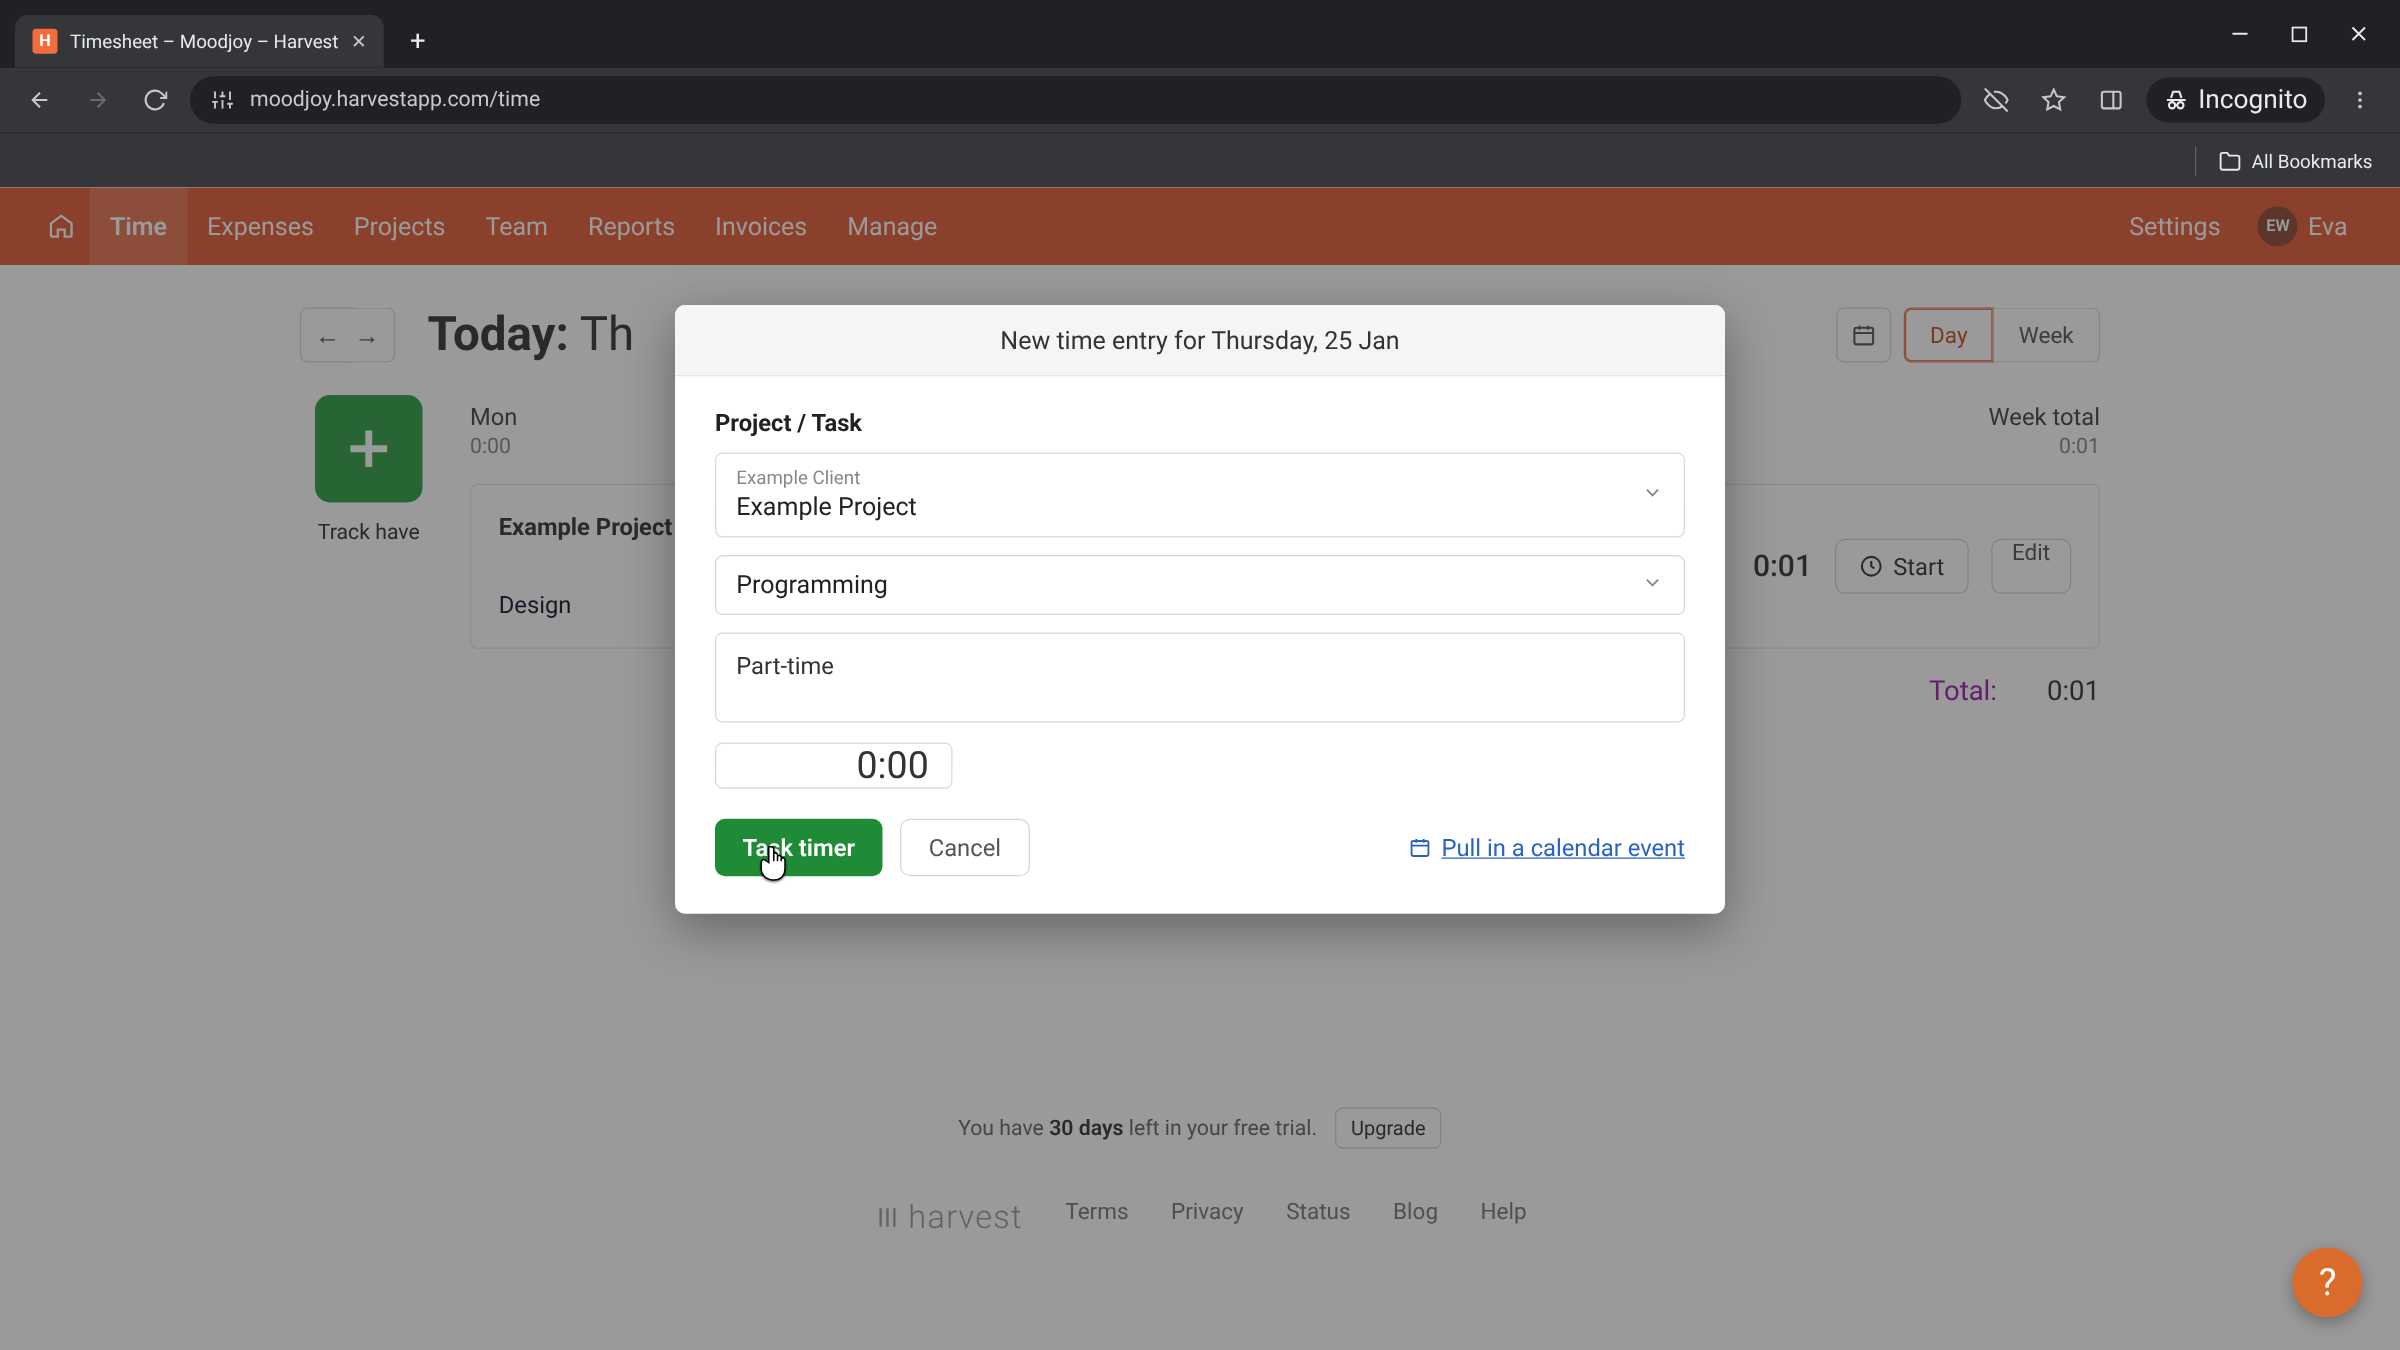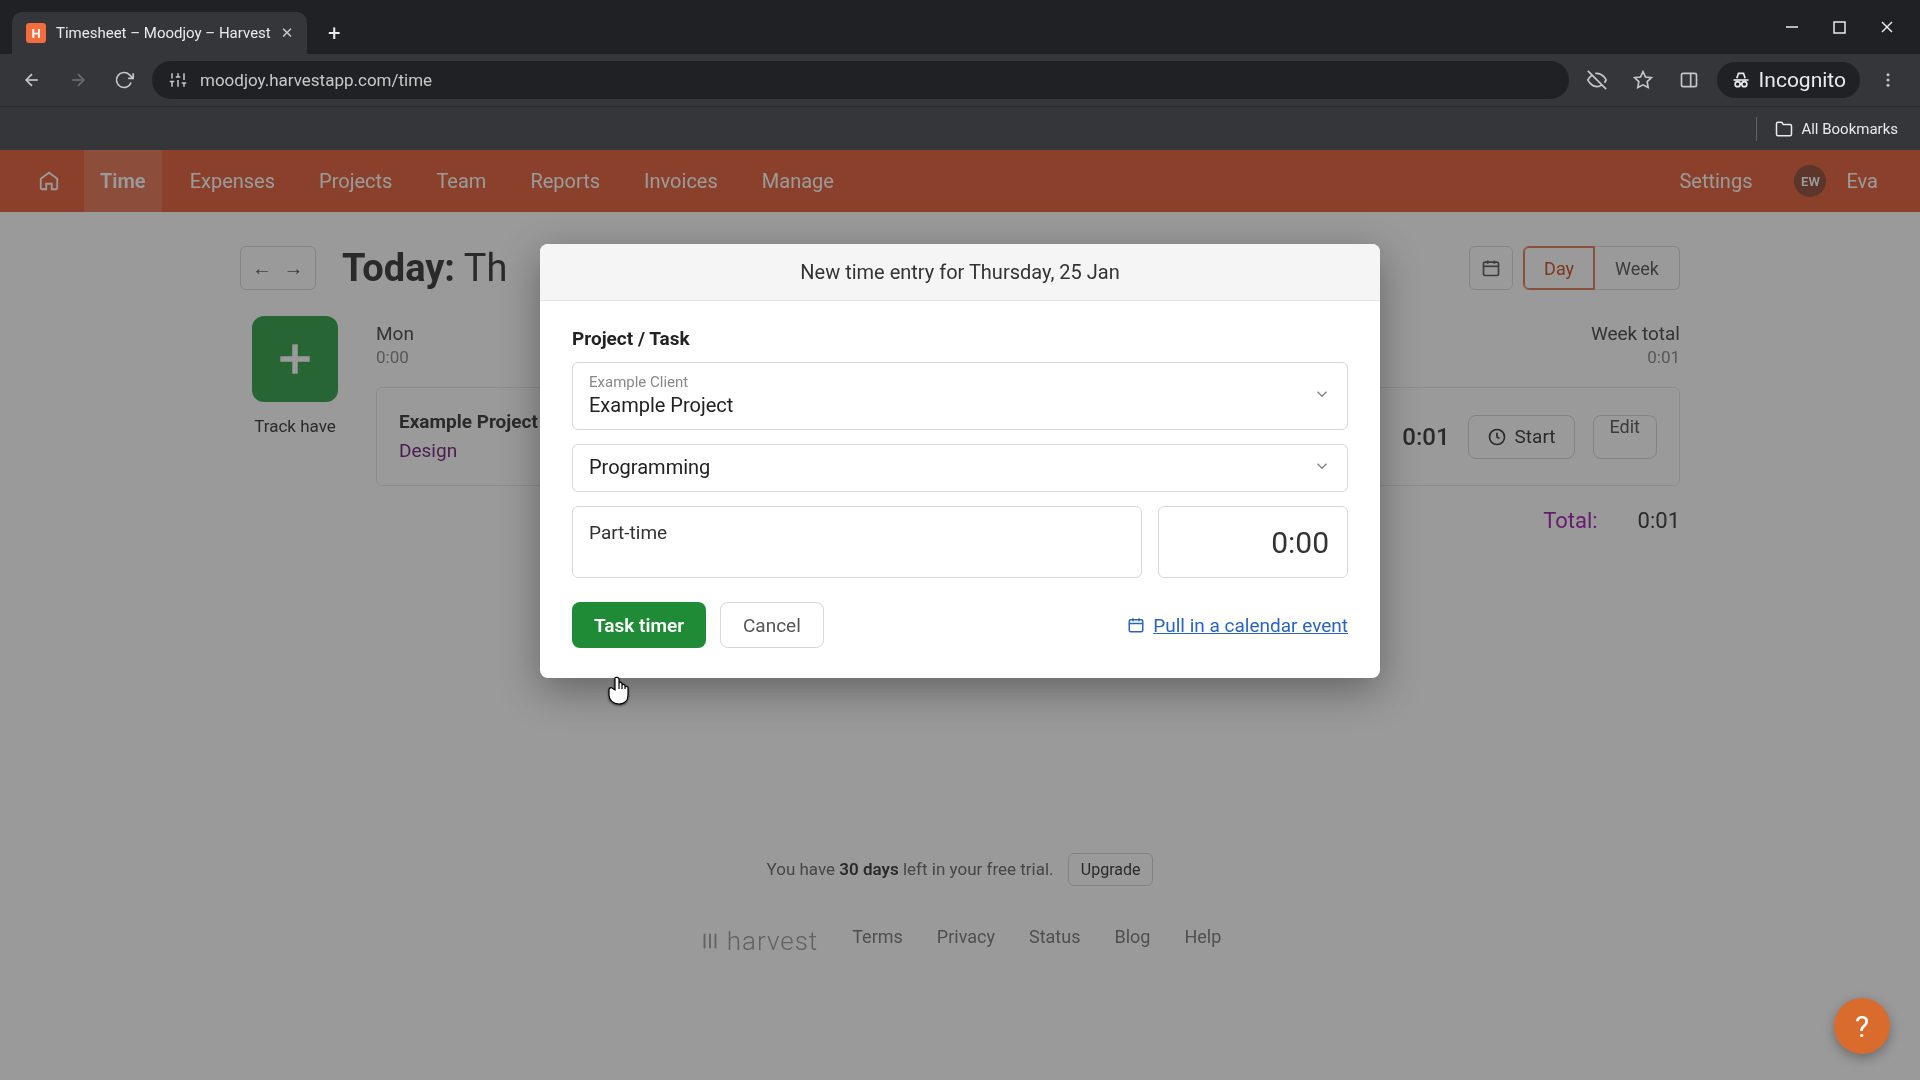--- a/index.html
+++ b/index.html
@@ -20,21 +20,21 @@
   .tb-right { display: flex; align-items: center; gap: 10px; }
   .incog { display:flex; align-items:center; gap:8px; background:#202124; color:#e8eaed; height:36px; padding:0 14px; border-radius:18px; font-size:21px; }
   .bookmarksbar { height: 44px; background: #35363a; border-top: 1px solid #2a2b2e; display:flex; align-items:center; justify-content:flex-end; padding: 0 22px; color:#e8eaed; font-size:15px; }
   .bookmarksbar .bm { display:flex; align-items:center; gap:8px; }
   .bookmarksbar .sep { width:1px; height:24px; background:#5f6368; margin-right:18px; }
   
   .viewport { position: relative; width: 1920px; height: calc(1080px - 54px - 52px - 44px); background:#fff; overflow:hidden; }
   .page { position:absolute; inset:0; filter: blur(0); }
   .page-dim { position:absolute; inset:0; background: rgba(30,30,30,.45); }
   
-  .app-nav { height:62px; background:#e25c33; display:flex; align-items:center; padding:0 26px; gap:12px; color:#fff; font-size:20px; }
+  .app-nav { height:62px; background:#e25c33; display:flex; align-items:center; padding:0 26px; gap:0; color:#fff; font-size:20px; }
   .nav-home { width:46px; height:62px; display:flex; align-items:center; justify-content:center; }
   .nav-link { height:62px; display:flex; align-items:center; padding:0 16px; cursor:pointer; }
   .nav-link.active { background: rgba(255,255,255,.15); font-weight:600; }
   .nav-spacer { flex:1; }
   .nav-avatar { width:32px; height:32px; border-radius:50%; background:#8e4a36; color:#fff; font-size:13px; font-weight:600; display:flex; align-items:center; justify-content:center; margin:0 8px 0 14px; }
   
   .content { max-width: 1680px; margin: 0 auto; padding: 34px 120px 0; color:#333; }
   .header-row { display:flex; align-items:center; gap:18px; }
   .navarrow { width:44px; height:44px; border:1px solid #d9d9d9; background:#fff; border-radius:6px; display:flex; align-items:center; justify-content:center; font-size:20px; color:#555; }
   .navarrow + .navarrow { margin-left:-12px; border-left:0; border-radius: 0 6px 6px 0;}
@@ -56,21 +56,21 @@
   .day-tabs { display:flex; }
   .day-tab { width: 182px; padding: 6px 0 14px; }
   .day-tab.total { margin-left:auto; text-align:right; width:160px; }
   .day-name { font-size:19px; color:#444; }
   .day-time { font-size:17px; color:#888; margin-top:2px; }
   .entries { border:1px solid #e6e6e6; border-radius:6px; margin-top:6px; }
   .entry { display:flex; align-items:center; padding:20px 22px; }
   .entry-text { font-size:19px; line-height:1.5; }
   .entry-text .proj { font-weight:700; }
   .entry-text .client { color:#555; }
-  .entry-text .task { display:block; color:#701a75; }
+  .entry-text .task { display:block; color:#0f172a;margin-top:33px; }
   .entry-right { margin-left:auto; display:flex; align-items:center; gap:18px; }
   .entry-dur { font-size:24px; font-weight:500; }
   .start-btn { height:44px; padding:0 18px; border:1px solid #d4d4d4; border-radius:8px; background:#fff; font-size:19px; display:flex; align-items:center; gap:8px;justify-content:flex-end; }
   .edit-btn { height:44px; padding:0 16px; border:1px solid #d4d4d4; border-radius:8px; background:#fff; font-size:18px; color:#555; }
   .total-row { display:flex; justify-content:flex-end; gap:40px; margin-top:22px; font-size:22px; color:#333; }
   .total-row .tl { color:#a21caf; }
   
   .trial { text-align:center; margin-top:320px; color:#666; font-size:17px; }
   .trial b { color:#333; font-weight:600; }
   .upgrade { display:inline-block; margin-left:10px; border:1px solid #d4d4d4; border-radius:6px; padding:6px 12px; font-size:16px; color:#333; }
@@ -79,21 +79,21 @@
   
   .modal { position:absolute; left:50%; transform:translateX(-50%); top: 94px; width: 840px; background:#fff; border-radius:8px; box-shadow: 0 12px 40px rgba(0,0,0,.35); overflow:hidden; }
   .modal-head { background:#f5f5f5; border-bottom:1px solid #e5e5e5; text-align:center; padding:16px 0; font-size:20px; color:#333; }
   .modal-body { padding: 26px 32px 30px; }
   .field-label { font-size:19px; font-weight:700; color:#222; margin-bottom:12px; }
   .select { border:1px solid #d8d8d8; border-radius:6px; padding:10px 16px 12px; position:relative; margin-bottom:14px; }
   .select .sub { font-size:15px; color:#888; }
   .select .val { font-size:20px; color:#222; margin-top:2px; }
   .select.single .val { margin-top:0; }
   .select .chev { position:absolute; right:16px; top:50%; transform:translateY(-50%); color:#888; }
-  .row2 { display:flex; gap:16px; margin-top:6px; }
+  .row2 { display:flex; gap:16px; margin-top:6px;flex-direction:column; }
   .notes { flex:1; border:1px solid #d8d8d8; border-radius:6px; padding:14px 16px; font-size:19px; color:#333; min-height:72px; }
   .time-input { width:190px; border:1px solid #d8d8d8; border-radius:6px; display:flex; align-items:center; justify-content:flex-end; padding:0 18px; font-size:30px; color:#333; }
   .modal-actions { display:flex; align-items:center; margin-top:24px; }
   .btn-primary { background:#1f8b36; color:#fff; border:none; border-radius:8px; height:46px; padding:0 22px; font-size:19px; font-weight:600; }
   .btn-secondary { background:#fff; color:#555; border:1px solid #d6d6d6; border-radius:8px; height:46px; padding:0 22px; font-size:19px; margin-left:14px; }
   .pull-link { margin-left:auto; color:#2a63c4; font-size:19px; text-decoration:underline; display:flex; align-items:center; gap:8px; }
   
   .help-bubble { position:absolute; right:30px; bottom:26px; width:56px; height:56px; border-radius:50%; background:#d96b2d; color:#fff; font-size:30px; display:flex; align-items:center; justify-content:center; box-shadow:0 4px 12px rgba(0,0,0,.3); }
   
   .cursor { position:absolute; pointer-events:none; z-index: 99; }

